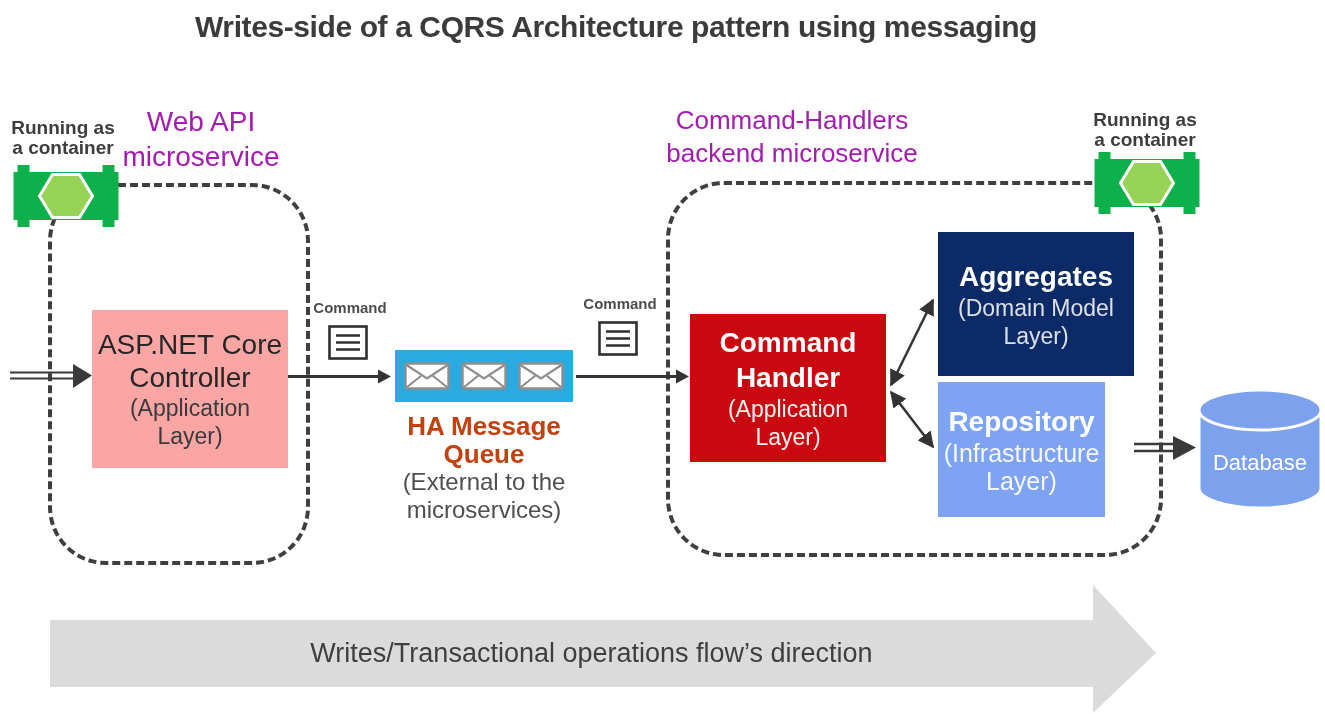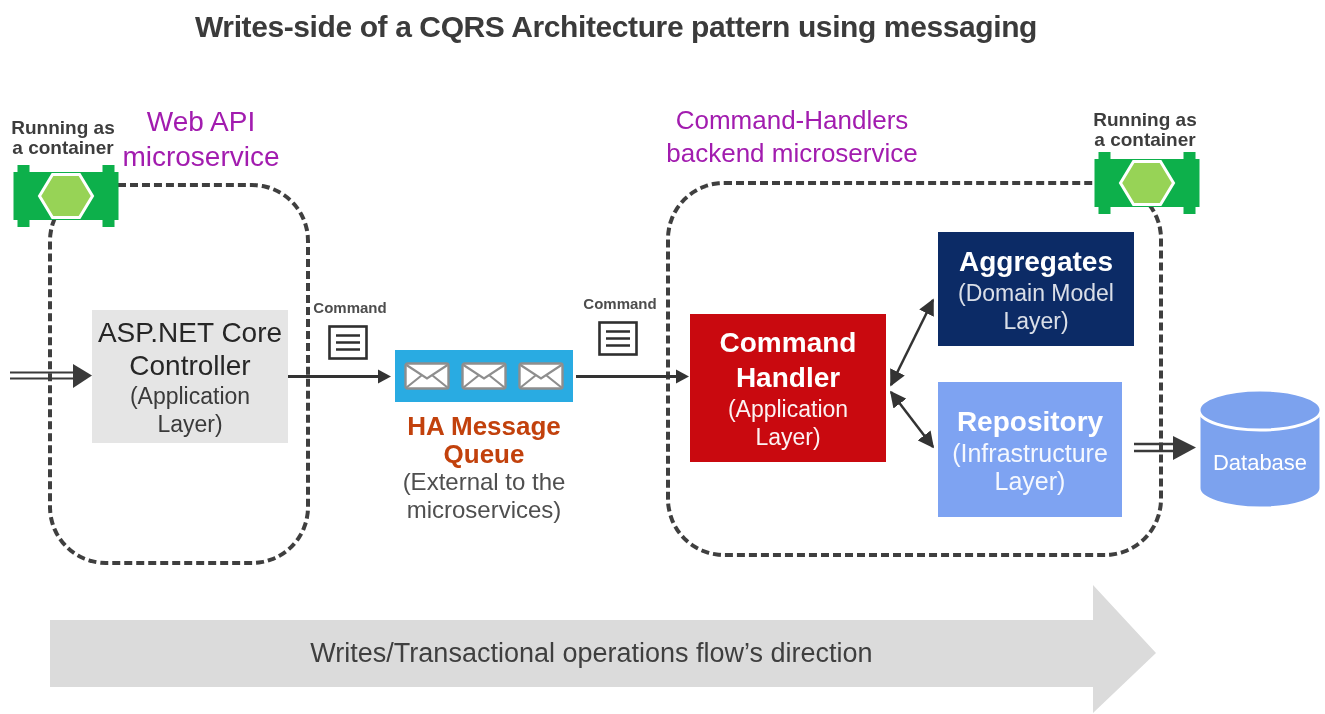--- a/index.html
+++ b/index.html
@@ -25,30 +25,30 @@
   .backend-label{left:642px;top:104px;width:300px;font-size:26px;line-height:33px;}
   .running-note{
     text-align:center;font-size:19px;line-height:20px;font-weight:600;color:#3d3d3d;z-index:3;
   }
   .running-note.l{left:4px;top:118px;width:118px;}
   .running-note.r{left:1086px;top:110px;width:118px;}
   .node{
     box-sizing:border-box;display:flex;flex-direction:column;justify-content:center;
     align-items:center;text-align:center;z-index:3;
   }
-  .controller{left:92px;top:310px;width:196px;height:133px;background:#e5e5e5;color:#262626;}
+  .controller{left:92px;top:310px;width:196px;height:158px;background:#fca5a5;color:#262626;}
   .controller .l1{font-size:28px;line-height:33px;font-weight:400;}
   .controller .l2{font-size:28px;line-height:33px;font-weight:400;}
   .controller .sub{font-size:23px;line-height:28px;color:#3a3a3a;}
   .handler{left:690px;top:314px;width:196px;height:148px;background:#c9090f;color:#ffffff;}
   .node .big{font-size:28px;line-height:35px;font-weight:700;}
   .handler .sub{font-size:23px;line-height:28px;color:rgba(255,255,255,0.95);}
-  .aggregates{left:938px;top:232px;width:196px;height:114px;background:#0c2b66;color:#ffffff;}
+  .aggregates{left:938px;top:232px;width:196px;height:144px;background:#0c2b66;color:#ffffff;}
   .aggregates .sub{font-size:23px;line-height:28px;color:rgba(255,255,255,0.85);}
-  .repository{left:938px;top:382px;width:184px;height:135px;background:#7ea3f2;color:#ffffff;}
+  .repository{left:938px;top:382px;width:167px;height:135px;background:#7ea3f2;color:#ffffff;}
   .repository .sub{font-size:25px;line-height:28px;color:rgba(255,255,255,0.92);}
   .queue-box{
     left:392px;top:347px;width:184px;height:58px;background:#29abe2;border:3px solid #ffffff;
     box-sizing:border-box;display:flex;flex-direction:row;justify-content:center;
     align-items:center;gap:11px;z-index:3;
   }
   .queue-label{left:373px;top:412px;width:222px;text-align:center;z-index:3;}
   .queue-label .t{font-size:26px;line-height:28px;font-weight:700;color:#c2410c;}
   .queue-label .s{font-size:24px;line-height:28px;color:#4f4f4f;}
   .cmd-label{text-align:center;font-size:15px;font-weight:600;color:#4d4d4d;z-index:3;}

